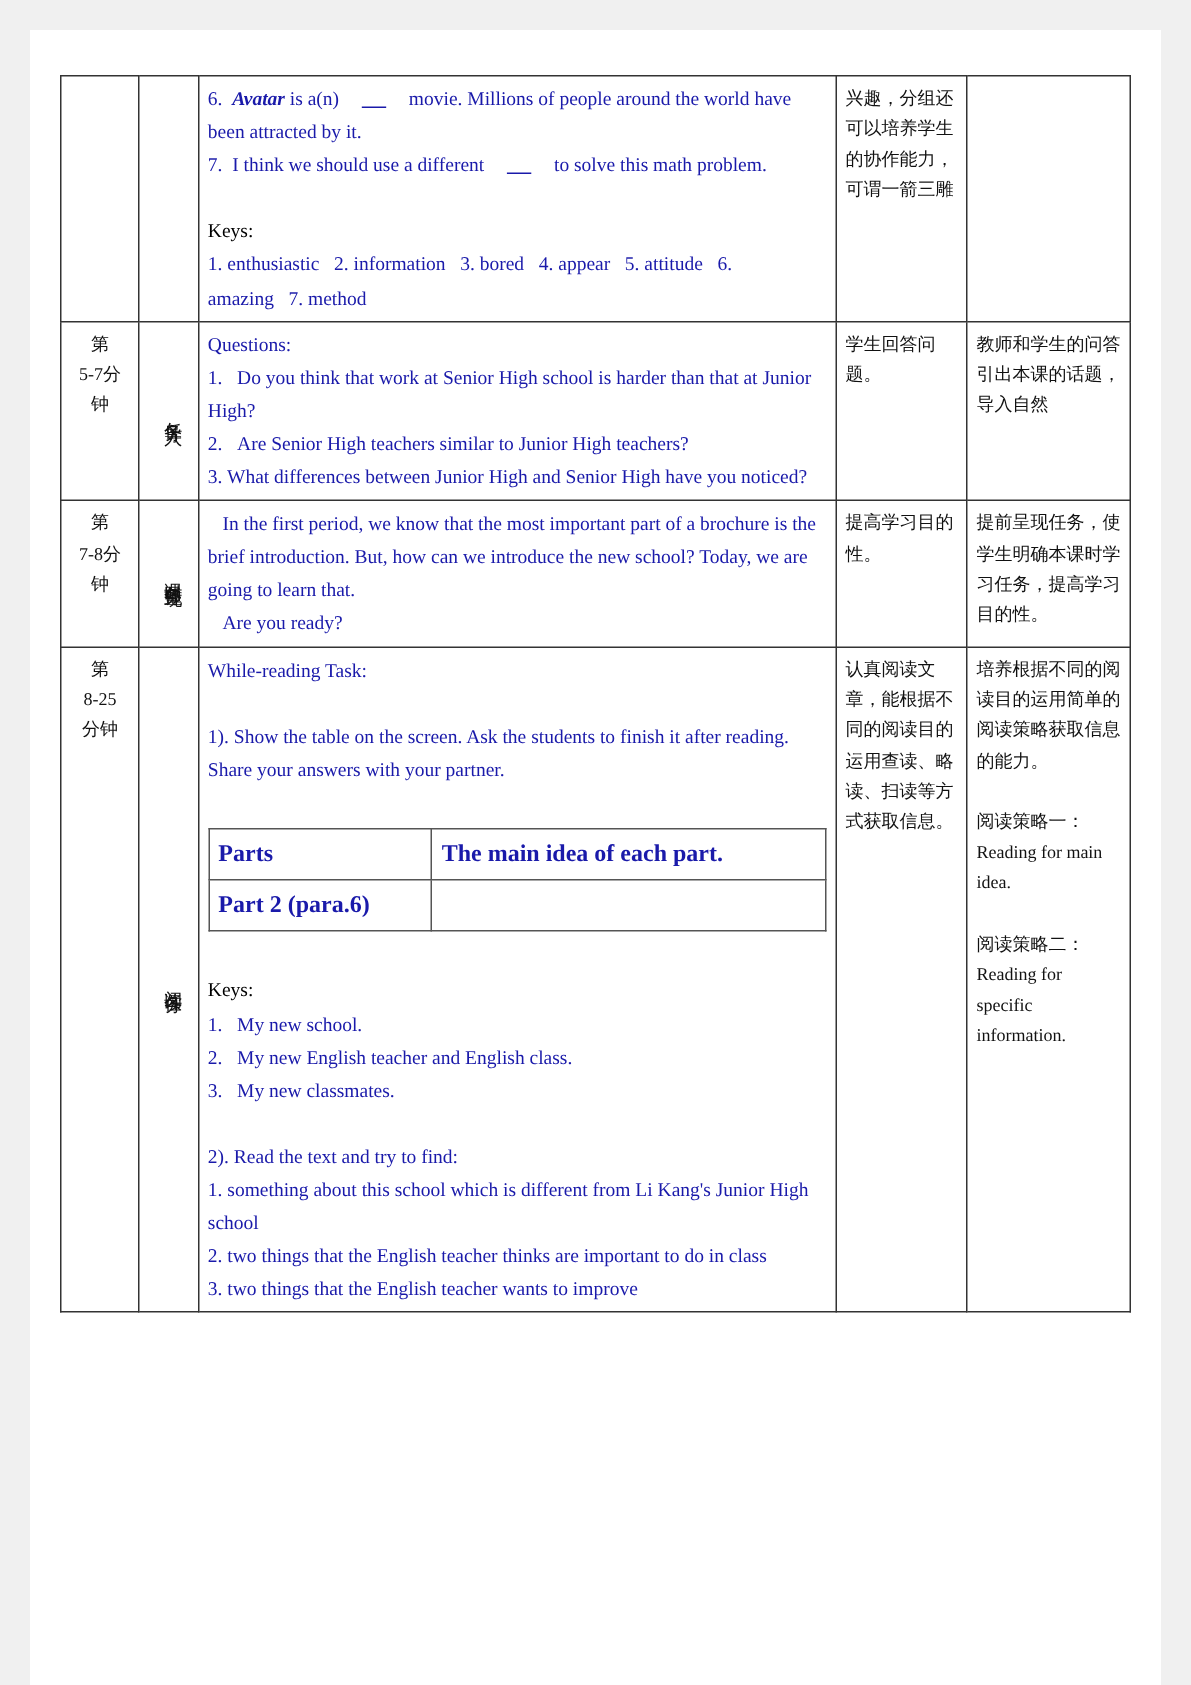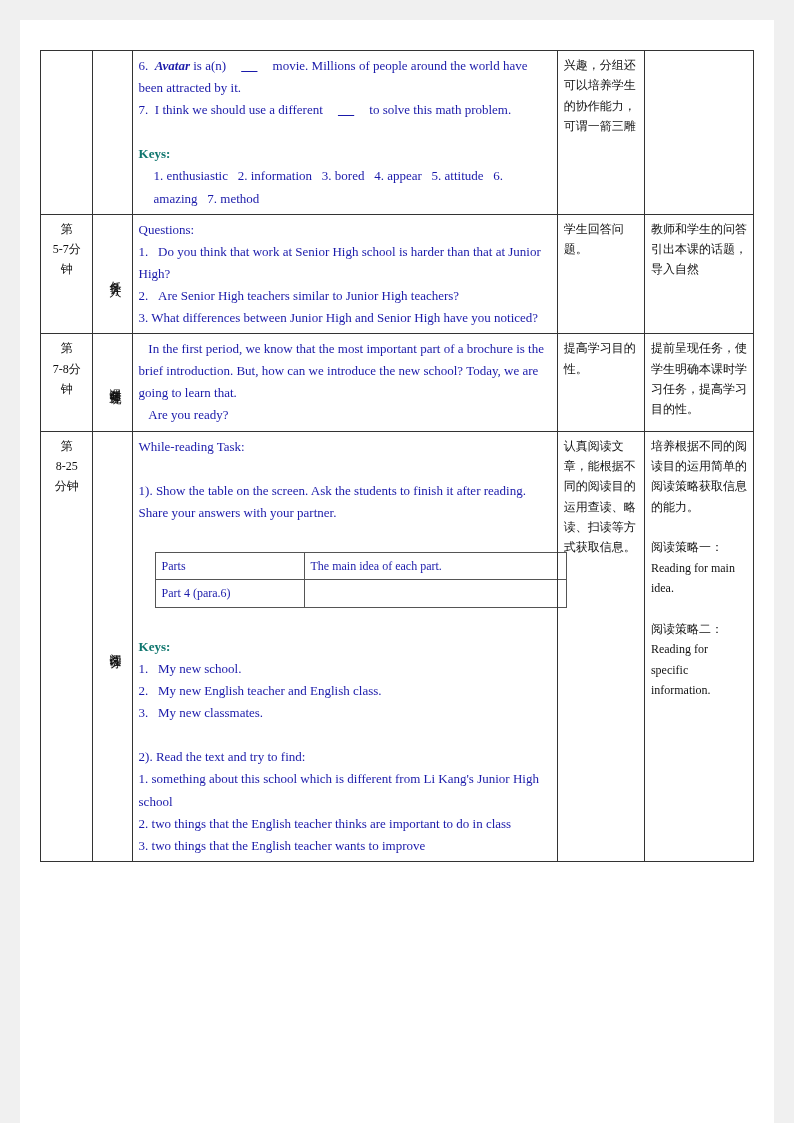--- a/index.html
+++ b/index.html
@@ -61,44 +61,44 @@
       font-size: 12px;
       line-height: 1.6;
       border-radius: 21px;
     }
     .content-text {
       font-size: 13px;
       line-height: 1.7;
       color: #1a1aaa;
     }
     .keys-label {
-      color: #0f766e;
-      font-weight: bold;
+      color: #000000;
+      font-weight: normal;
     }
     .keys-line {
       color: #1a1aaa;
-      margin-left: 15px;
     }
     .italic-title {
       font-style: italic;
       font-weight: bold;
     }
     .bold-text {
       font-weight: normal;
     }
     .cn-text {
       font-size: 12px;
       line-height: 1.7;
       color: #111;
     }
     .inner-table {
       width: 100%;
       border-collapse: collapse;
-      margin: 6px 16px;
-      font-size: 12px;
+      margin: 6px 0;
+      font-size: 16px;
+      font-weight: bold;
     }
     .inner-table td {
       border: 1px solid #555;
       padding: 3px 6px;
       vertical-align: middle;
     }
     .inner-table .header-row td {
       background: white;
     }
     .phase-vertical {
@@ -199,21 +199,21 @@
           <p>1). Show the table on the screen. Ask the students to finish it after reading. Share your answers with your partner.</p>
           <br>
           
           <table class="inner-table">
             <tbody>
                   <tr class="header-row">
               <td>Parts</td>
               <td>The main idea of each part.</td>
             </tr>
             <tr>
-              <td>Part 4 (para.6)</td>
+              <td>Part 2 (para.6)</td>
               <td></td>
             </tr>
           </tbody>
               </table>
           <br>
           <p><span class="keys-label">Keys:</span></p>
           <p>1.&nbsp;&nbsp;&nbsp;My new school.</p>
           <p>2.&nbsp;&nbsp;&nbsp;My new English teacher and English class.</p>
           <p>3.&nbsp;&nbsp;&nbsp;My new classmates.</p>
           <br>

